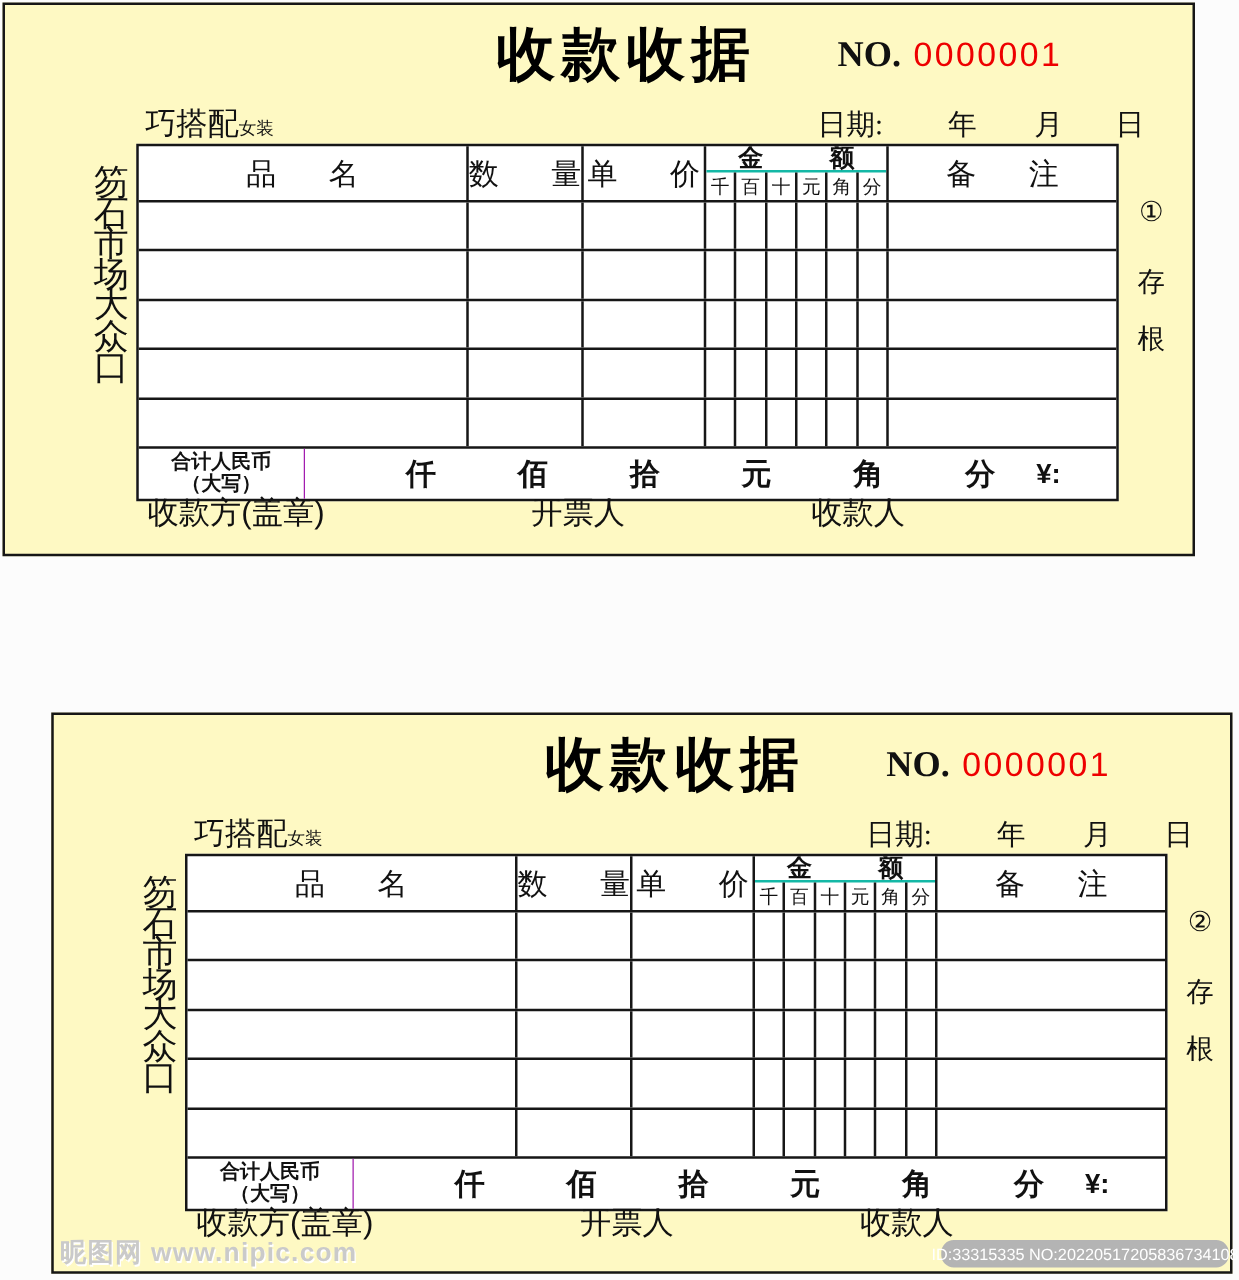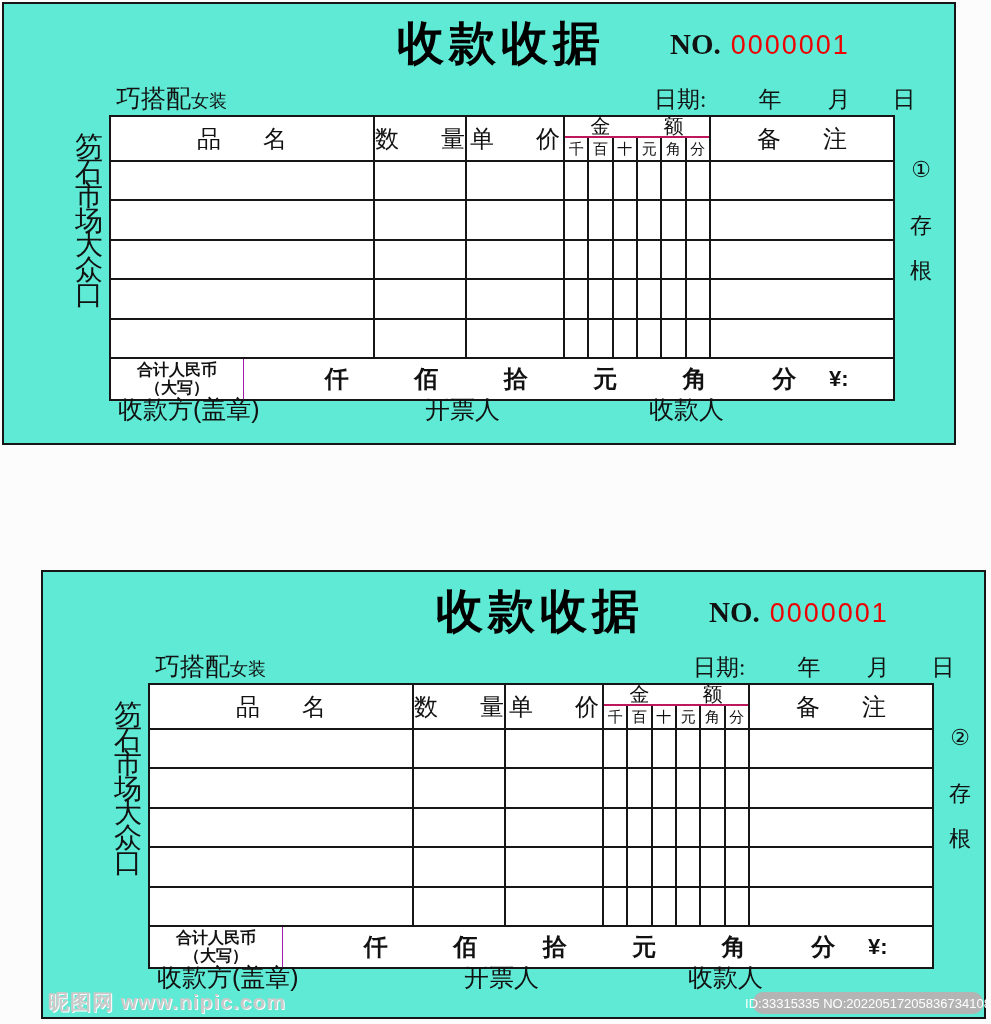--- a/index.html
+++ b/index.html
@@ -6,38 +6,38 @@
   html,body { width:991px; height:1024px; }
   body {
     position:relative;
     background:#fcfcfc;
     font-family:"Liberation Serif", serif;
     color:#111;
     overflow:hidden;
   }
   .sheet {
     position:absolute;
-    background:#5eead4;
+    background:#fef9c3;
     border:2px solid #161616;
   }
   #sheet1 { left:2px;  top:2px;   width:954px; height:443px; }
   #sheet2 { left:41px; top:570px; width:945px; height:449px; }
 
   .title {
     position:absolute; left:393px; top:8px;
     font-family:"Liberation Sans", sans-serif;
     font-size:47px; font-weight:900; letter-spacing:5px; color:#000;
     white-space:nowrap;
   }
   .no-block { position:absolute; left:666px; top:24px; display:flex; align-items:baseline; gap:10px; white-space:nowrap; }
   .no-label { font-family:"Liberation Serif", serif; font-weight:bold; font-size:29px; }
   .no-value { color:#ee0000; font-size:27px; letter-spacing:2px; font-family:"Liberation Sans", sans-serif; }
 
   .brand { position:absolute; left:112px; top:78px; font-family:"Liberation Sans", sans-serif; font-size:25px; white-space:nowrap; }
-  .brand-suffix { font-size:18px; }
+  .brand-suffix { font-size:14px; }
 
   .date-row { position:absolute; left:650px; top:80px; font-size:23px; display:flex; white-space:nowrap; }
   .date-y { margin-left:52px; } .date-m { margin-left:46px; } .date-d { margin-left:42px; }
 
   .market {
     position:absolute; left:71px; top:131px; width:27px;
     font-size:28px; line-height:24.6px; word-break:break-all; text-align:center;
   }
 
   .rtable {
@@ -47,23 +47,23 @@
   .thead { display:flex; height:45px; border-bottom:2px solid #161616; flex-shrink:0; }
   .hcell {
     border-right:2px solid #161616;
     display:flex; align-items:center; justify-content:center;
     font-size:24px; letter-spacing:18px; padding-left:18px; white-space:nowrap; overflow:hidden;
   }
   .c-name { width:264px; } .c-qty { width:92px; } .c-price { width:98px; }
   .c-amt { width:146px; } .c-remark { flex:1; border-right:none !important; }
   .h-amt { flex-direction:column; letter-spacing:0; padding:0; }
   .amt-title {
-    width:100%; height:21px; border-bottom:2px solid #be185d;
+    width:100%; height:21px; border-bottom:2px solid #14b8a6;
     display:flex; align-items:center; justify-content:center;
-    font-size:20px; letter-spacing:24px; padding-left:24px; white-space:nowrap;
+    font-size:20px; letter-spacing:24px; padding-left:24px; white-space:nowrap;font-weight:bold;
   }
   .amt-sub { display:flex; flex:1; width:100%; }
   .amt-sub span {
     flex:1; border-right:2px solid #161616;
     display:flex; align-items:center; justify-content:center; font-size:15px;
   }
   .amt-sub span:last-child { border-right:none; }
 
   .tbody { flex:1; display:flex; flex-direction:column; }
   .trow { display:flex; flex:1; border-bottom:2px solid #161616; }

